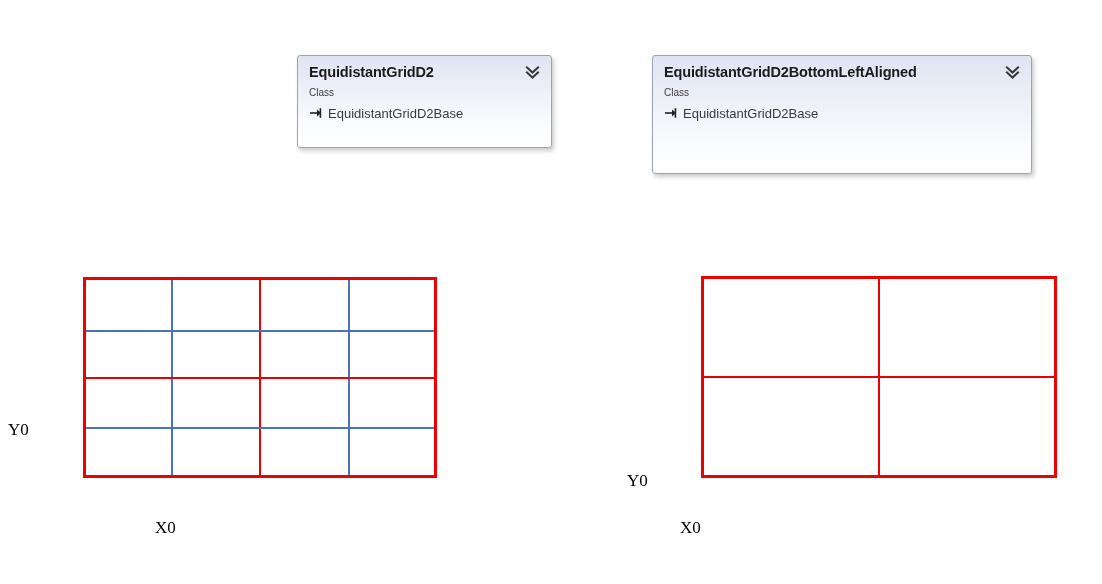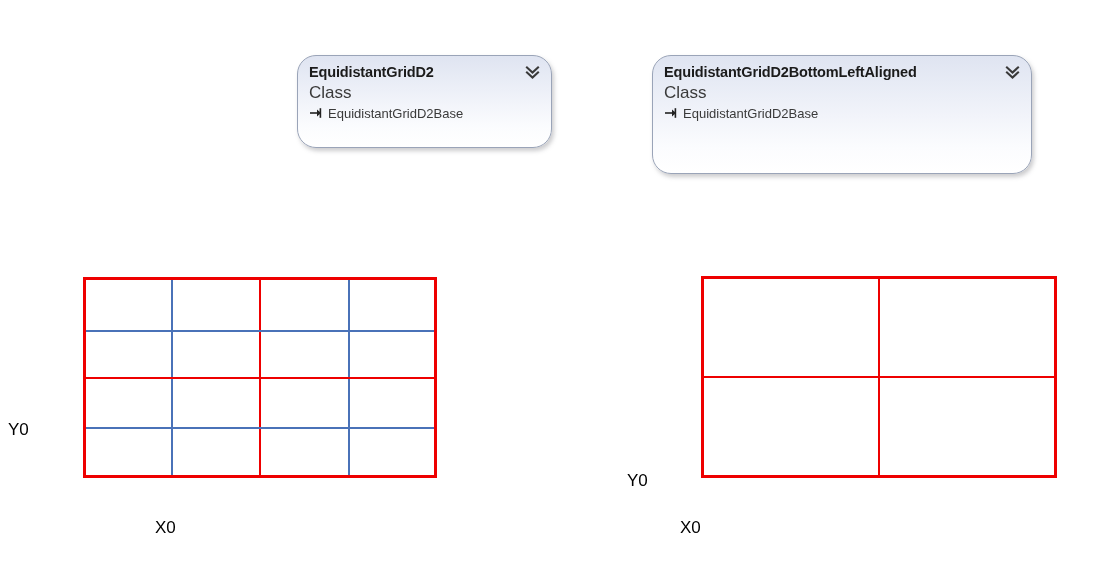--- a/index.html
+++ b/index.html
@@ -23,21 +23,21 @@
     width: 1102px;
     height: 584px;
     background: #ffffff;
   }
 
   
   .uml-box {
     position: absolute;
     box-sizing: border-box;
     border: 1px solid #9aa4b8;
-    border-radius: 19px;
+    border-radius: 3px;
     background: linear-gradient(to bottom,
                 #dfe4f1 0%,
                 #e7ebf5 22%,
                 #f2f4fa 52%,
                 #fbfcfe 78%,
                 #ffffff 100%);
     box-shadow: 2px 3px 4px rgba(120,120,125,0.38);
   }
   .uml-title {
     position: absolute;
@@ -48,21 +48,21 @@
     font-weight: bold;
     color: #1b1b1b;
     letter-spacing: -0.15px;
     white-space: nowrap;
     line-height: 17px;
   }
   .uml-kind {
     position: absolute;
     left: 11px;
     top: 29px;
-    font-size: 17px;
+    font-size: 10px;
     color: #3a3a3a;
     line-height: 16px;
     white-space: nowrap;
   }
   .uml-base-row {
     position: absolute;
     left: 11px;
     top: 50px;
     display: flex;
     align-items: flex-start;
@@ -105,21 +105,21 @@
     position: absolute;
   }
 
   
   .axis-label {
     position: absolute;
     font-size: 17px;
     color: #000000;
     line-height: 20px;
     white-space: nowrap;
-    font-family: Liberation Sans, sans-serif;
+    font-family: Liberation Serif, serif;
   }
 </style>
 </head>
 <body style="width: 1102px; height: 584px;">
 
 <div id="canvas" style="width: 1102px; height: 584px; background: rgb(255, 255, 255);"></div>
 
 <div class="uml-box" id="uml-box-0" style="left: 297px; top: 55px; width: 255px; height: 93px;">
   <div class="uml-title">EquidistantGridD2</div>
   <div class="uml-kind">Class</div>

